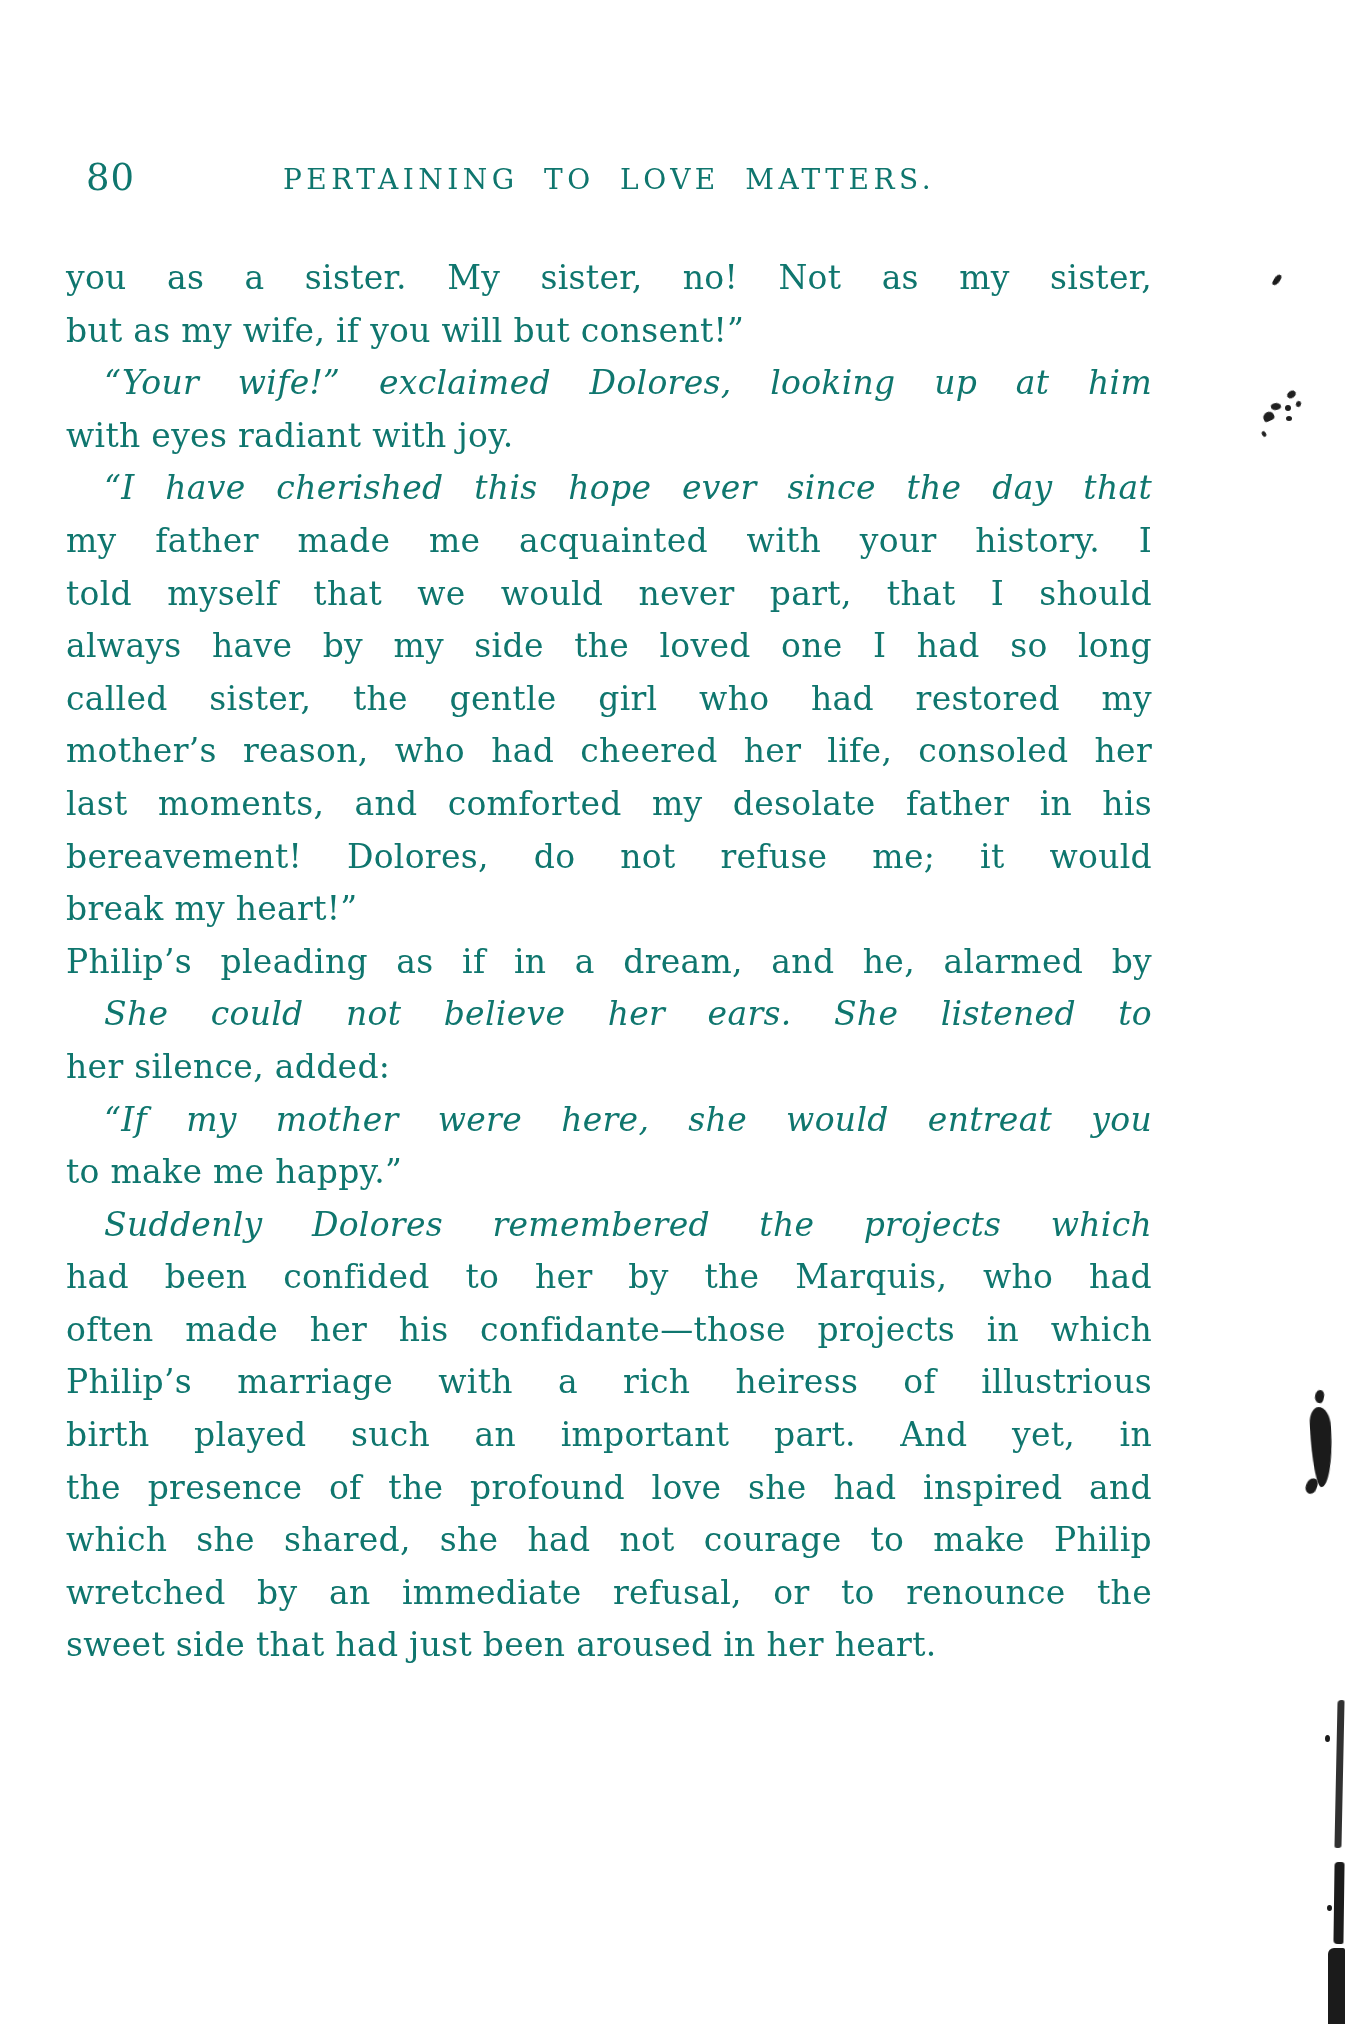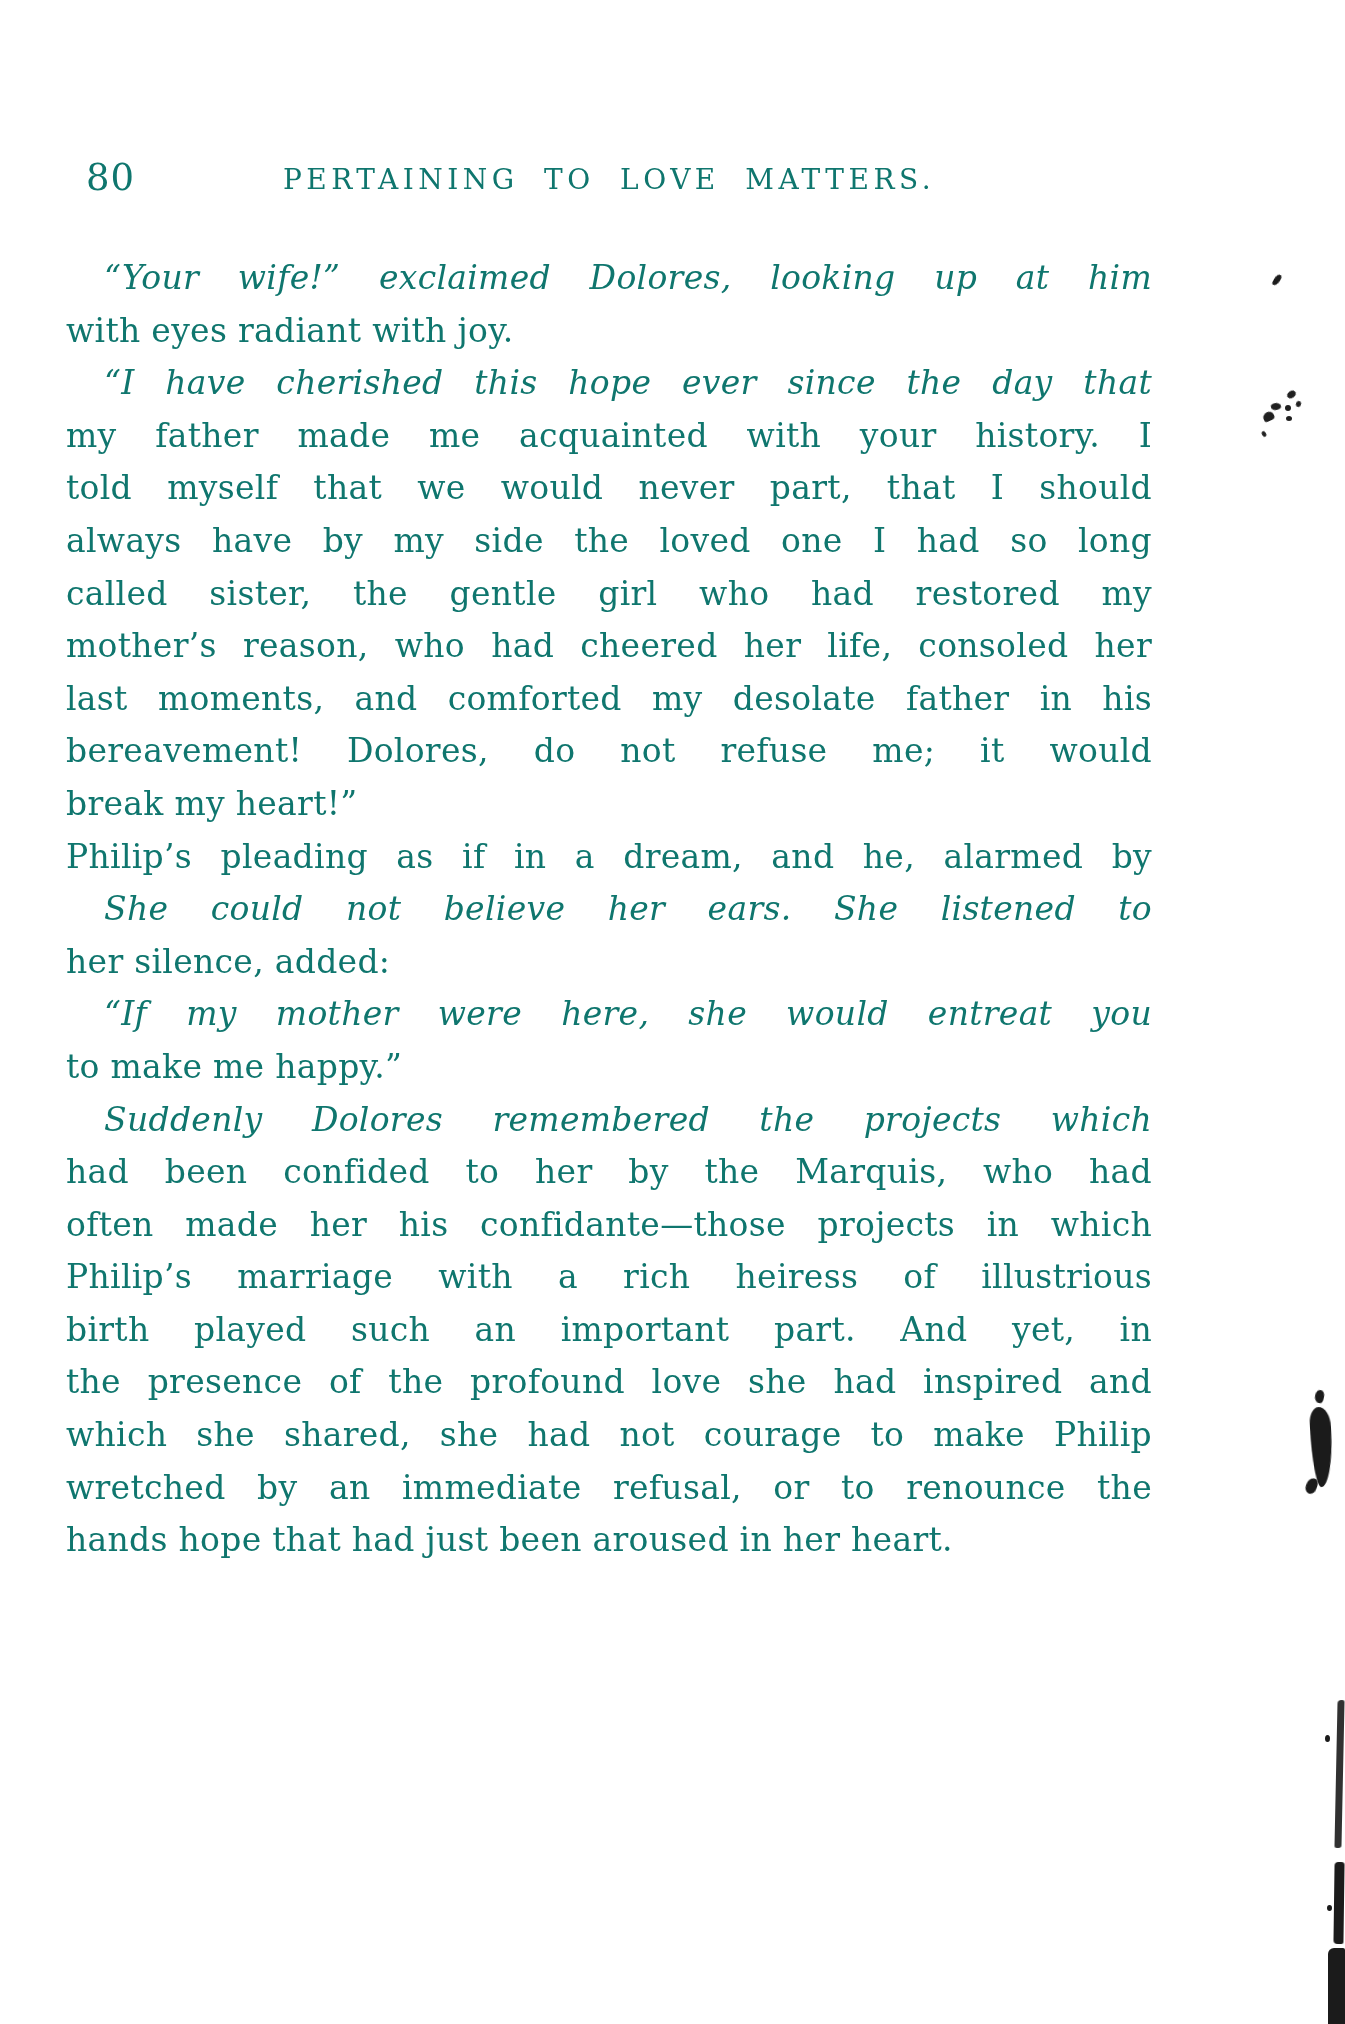--- a/index.html
+++ b/index.html
@@ -121,20 +121,24 @@
 
 <div class="page">
 
   <div class="running-head">
     <span class="page-number">80</span>
     <span class="head-title">PERTAINING TO LOVE MATTERS.</span>
   </div>
 
   <div class="page-body">
       <div class="paragraph">
+        <div class="line">you as a sister.  My sister, no!  Not as my sister,</div>
+        <div class="line last">but as my wife, if you will but consent!”</div>
+      </div>
+      <div class="paragraph">
         <div class="line indent">“Your wife!” exclaimed Dolores, looking up at him</div>
         <div class="line last">with eyes radiant with joy.</div>
       </div>
       <div class="paragraph">
         <div class="line indent">“I have cherished this hope ever since the day that</div>
         <div class="line">my father made me acquainted with your history.  I</div>
         <div class="line">told myself that we would never part, that I should</div>
         <div class="line">always have by my side the loved one I had so long</div>
         <div class="line">called sister, the gentle girl who had restored my</div>
         <div class="line">mother’s reason, who had cheered her life, consoled her</div>
@@ -153,21 +157,21 @@
       </div>
       <div class="paragraph">
         <div class="line indent">Suddenly Dolores remembered the projects which</div>
         <div class="line">had been confided to her by the Marquis, who had</div>
         <div class="line">often made her his confidante—those projects in which</div>
         <div class="line">Philip’s marriage with a rich heiress of illustrious</div>
         <div class="line">birth played such an important part.  And yet, in</div>
         <div class="line">the presence of the profound love she had inspired and</div>
         <div class="line">which she shared, she had not courage to make Philip</div>
         <div class="line">wretched by an immediate refusal, or to renounce the</div>
-        <div class="line last">hands hope that had just been aroused in her heart.</div>
+        <div class="line last">sweet side that had just been aroused in her heart.</div>
       </div>
     </div>
 
   <div class="artifact ink-speck"></div>
   <div class="ink-splatter">
     <span class="ink-dot dot-a"></span>
     <span class="ink-dot dot-b"></span>
     <span class="ink-dot dot-c"></span>
     <span class="ink-dot dot-d"></span>
     <span class="ink-dot dot-e"></span>

